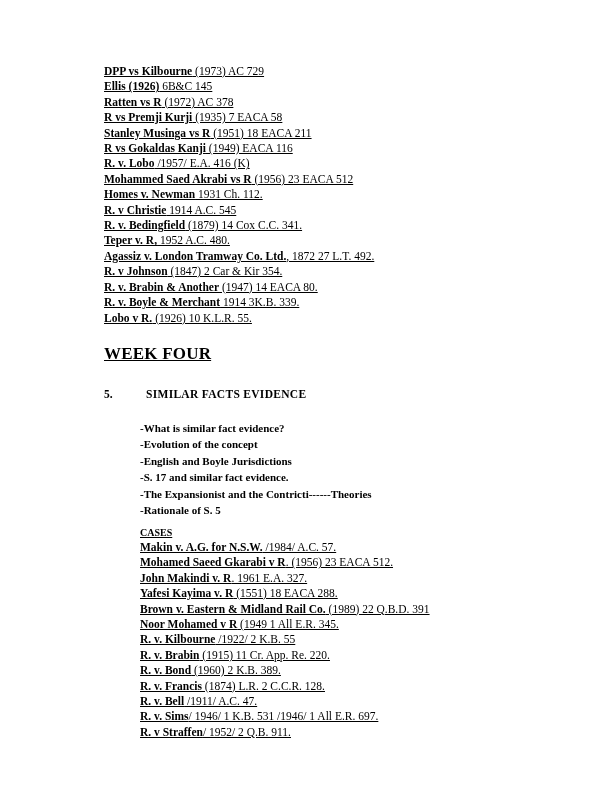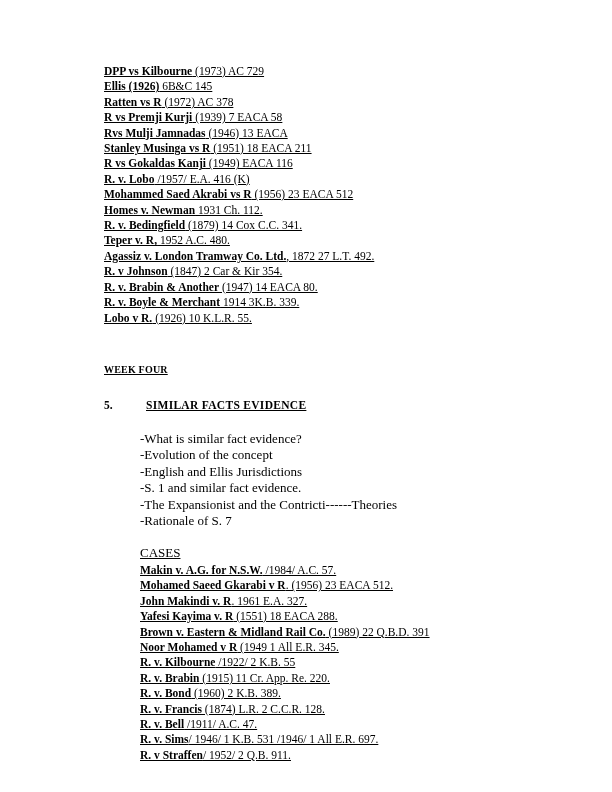--- a/index.html
+++ b/index.html
@@ -36,100 +36,99 @@
   }
   .case-line .u {
     text-decoration: underline;
     font-weight: bold;
   }
   .case-line .t {
     text-decoration: underline;
     font-weight: normal;
   }
   .section-head {
-    margin-top: 38px;
-    font-size: 10px;
+    margin-top: 18px;
+    font-size: 17px;
     font-weight: bold;
     text-decoration: underline;
     letter-spacing: 0.2px;
   }
   .topic-row {
     margin-top: 24px;
     display: flex;
     font-size: 11.5px;
     font-weight: bold;
   }
   .topic-num {
     width: 42px;
     flex: 0 0 42px;
   }
   .topic-title {
-    text-decoration: underline;
     letter-spacing: 0.3px;
   }
   .bullets {
     margin-top: 20px;
     padding-left: 36px;
   }
   .bullet-line {
-    font-size: 13px;
+    font-size: 11px;
     line-height: 16.5px;
-    font-weight: normal;
+    font-weight: bold;
   }
   .cases-head {
-    margin-top: 15px;
+    margin-top: 8px;
     padding-left: 36px;
-    font-size: 13px;
-    font-weight: normal;
+    font-size: 10px;
+    font-weight: bold;
     text-decoration: underline;
   }
   .cases-block {
     margin-top: 2px;
     padding-left: 36px;
   }
 </style>
 </head>
 <body>
 
 <div class="page">
 
   <div class="case-list" id="top-cases">
       <div class="case-line"><span class="u">DPP vs Kilbourne</span><span class="t"> (1973) AC 729</span></div>
       <div class="case-line"><span class="u">Ellis (1926)</span><span class="t">  6B&amp;C 145</span></div>
       <div class="case-line"><span class="u">Ratten vs R</span><span class="t"> (1972) AC 378</span></div>
-      <div class="case-line"><span class="u">R vs Premji Kurji</span><span class="t"> (1939) 7 EACA 58</span></div>
-      <div class="case-line"><span class="u">Rvs Mulji Jamnadas</span><span class="t"> (1946) 13 EACA</span></div>
+      <div class="case-line"><span class="u">R vs Premji Kurji</span><span class="t"> (1935) 7 EACA 58</span></div>
       <div class="case-line"><span class="u">Stanley Musinga vs R</span><span class="t"> (1951) 18 EACA 211</span></div>
       <div class="case-line"><span class="u">R vs Gokaldas Kanji</span><span class="t"> (1949) EACA 116</span></div>
       <div class="case-line"><span class="u">R. v. Lobo</span><span class="t"> /1957/ E.A. 416 (K)</span></div>
       <div class="case-line"><span class="u">Mohammed Saed Akrabi vs R</span><span class="t"> (1956) 23 EACA 512</span></div>
       <div class="case-line"><span class="u">Homes v. Newman</span><span class="t"> 1931 Ch. 112.</span></div>
+      <div class="case-line"><span class="u">R. v Christie</span><span class="t"> 1914 A.C. 545</span></div>
       <div class="case-line"><span class="u">R. v. Bedingfield</span><span class="t"> (1879) 14 Cox C.C. 341.</span></div>
       <div class="case-line"><span class="u">Teper v. R,</span><span class="t"> 1952 A.C. 480.</span></div>
       <div class="case-line"><span class="u">Agassiz v. London Tramway Co. Ltd.</span><span class="t">, 1872 27 L.T. 492.</span></div>
       <div class="case-line"><span class="u">R. v Johnson</span><span class="t"> (1847) 2 Car &amp; Kir 354.</span></div>
       <div class="case-line"><span class="u">R. v. Brabin &amp; Another</span><span class="t"> (1947) 14 EACA 80.</span></div>
       <div class="case-line"><span class="u">R. v.  Boyle &amp; Merchant</span><span class="t"> 1914 3K.B. 339.</span></div>
       <div class="case-line"><span class="u">Lobo v R.</span><span class="t"> (1926) 10 K.L.R. 55.</span></div>
     </div>
 
   <div class="section-head">WEEK FOUR</div>
 
   <div class="topic-row">
     <div class="topic-num">5.</div>
     <div class="topic-title">SIMILAR FACTS EVIDENCE</div>
   </div>
 
   <div class="bullets" id="bullets">
       <div class="bullet-line">-What is similar fact evidence?</div>
       <div class="bullet-line">-Evolution of the concept</div>
-      <div class="bullet-line">-English and Ellis Jurisdictions</div>
-      <div class="bullet-line">-S. 1 and similar fact evidence.</div>
+      <div class="bullet-line">-English and Boyle Jurisdictions</div>
+      <div class="bullet-line">-S. 17 and similar fact evidence.</div>
       <div class="bullet-line">-The Expansionist and the Contricti------Theories</div>
-      <div class="bullet-line">-Rationale of S. 7</div>
+      <div class="bullet-line">-Rationale of S. 5</div>
     </div>
 
   <div class="cases-head">CASES</div>
 
   <div class="cases-block" id="cases">
       <div class="case-line"><span class="u">Makin v. A.G. for N.S.W.</span><span class="t"> /1984/ A.C. 57.</span></div>
       <div class="case-line"><span class="u">Mohamed Saeed Gkarabi v R</span><span class="t">. (1956) 23 EACA 512.</span></div>
       <div class="case-line"><span class="u">John Makindi v. R</span><span class="t">. 1961 E.A. 327.</span></div>
       <div class="case-line"><span class="u">Yafesi Kayima v. R</span><span class="t"> (1551) 18 EACA 288.</span></div>
       <div class="case-line"><span class="u">Brown v. Eastern &amp; Midland Rail Co.</span><span class="t"> (1989) 22 Q.B.D. 391</span></div>

